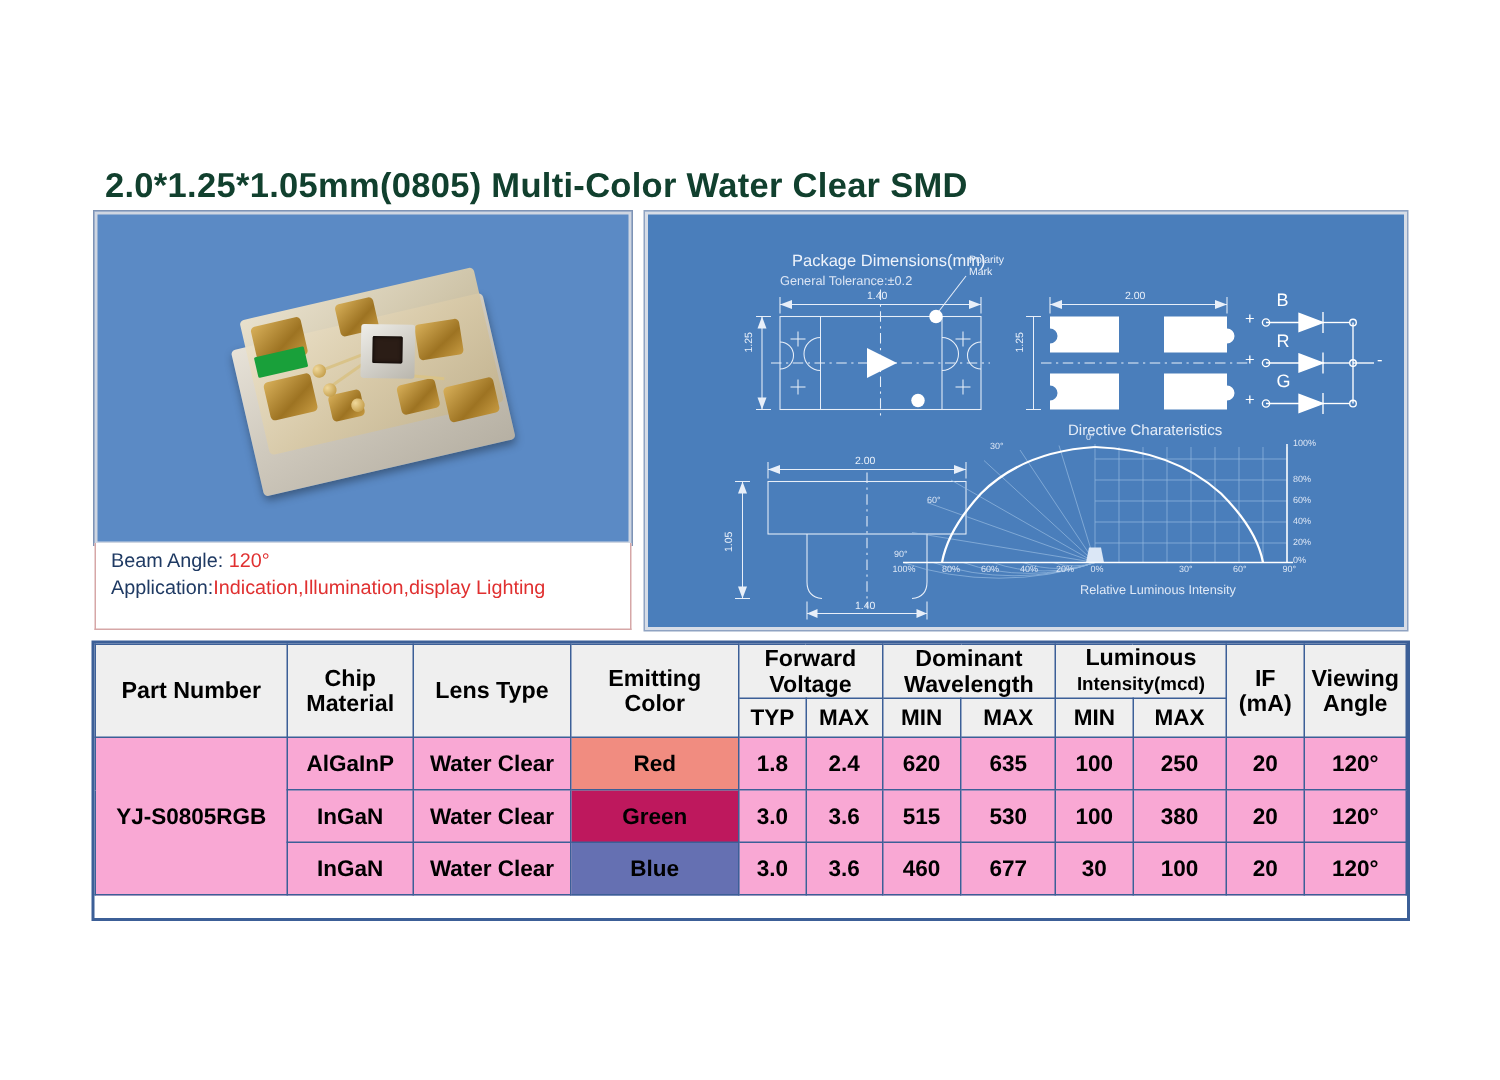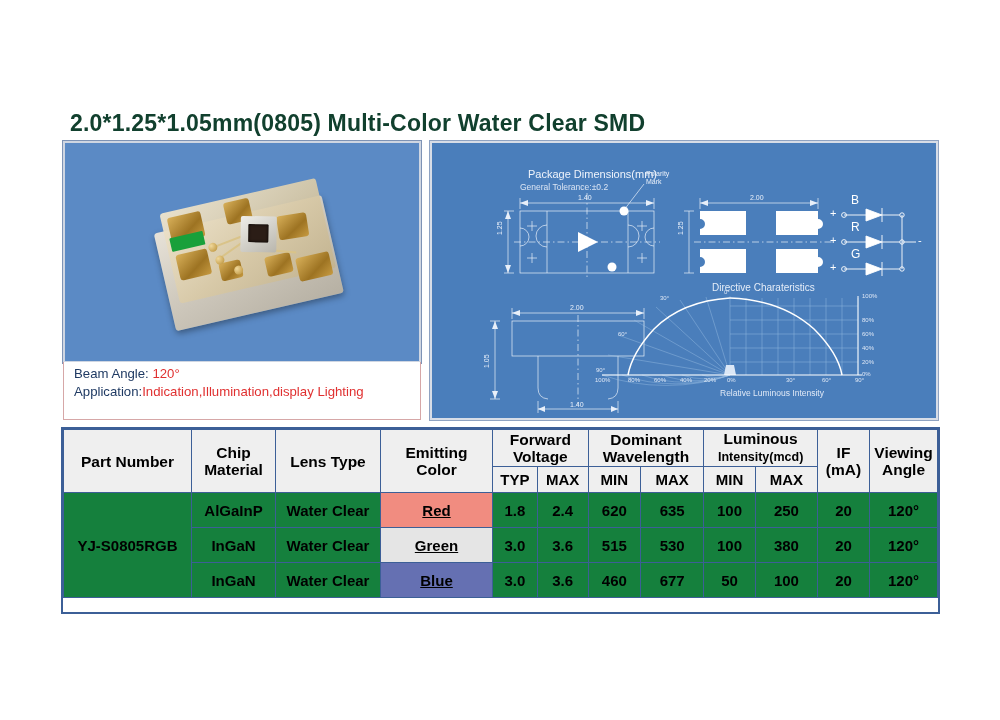--- a/index.html
+++ b/index.html
@@ -168,25 +168,25 @@
     font-weight: bold;
     color: #000000;
     padding: 0;
   }
   #spec-table thead th {
     background: #efefef;
     font-size: 15.5px;
     line-height: 17px;
   }
   #spec-table thead th.sub { font-size: 15px; height: 26px; }
-  #spec-table tbody td { background: #15803d; height: 35px; }
+  #spec-table tbody td { background: #f9a8d4; height: 35px; }
   th.small { font-size: 13px; }
   td.chip { color: #2d9a3e; font-size: 15px; }
   td.part { font-size: 15.5px; }
-  td.color-cell { font-size: 15px; text-decoration: underline; }
+  td.color-cell { font-size: 15px; }
   .outer-frame {
     position: absolute;
     left: 61px; top: 427px;
     width: 879px; height: 187px;
     border: 2px solid #3c5f97;
     pointer-events: none;
   }
 </style>
 </head>
 <body>
@@ -478,39 +478,39 @@
         <td>620</td>
         <td>635</td>
         <td>100</td>
         <td>250</td>
         <td>20</td>
         <td>120°</td>
       </tr>
       <tr>
         <td class="chip">InGaN</td>
         <td>Water Clear</td>
-        <td class="color-cell" style="background: #e5e5e5;">Green</td>
+        <td class="color-cell" style="background: #be185d;">Green</td>
         <td>3.0</td>
         <td>3.6</td>
         <td>515</td>
         <td>530</td>
         <td>100</td>
         <td>380</td>
         <td>20</td>
         <td>120°</td>
       </tr>
       <tr>
         <td class="chip">InGaN</td>
         <td>Water Clear</td>
         <td class="color-cell" style="background: rgb(101, 112, 178);">Blue</td>
         <td>3.0</td>
         <td>3.6</td>
         <td>460</td>
         <td>677</td>
-        <td>50</td>
+        <td>30</td>
         <td>100</td>
         <td>20</td>
         <td>120°</td>
       </tr>
     </tbody>
   </table>
   <div class="outer-frame"></div>
 
 </div>
 

